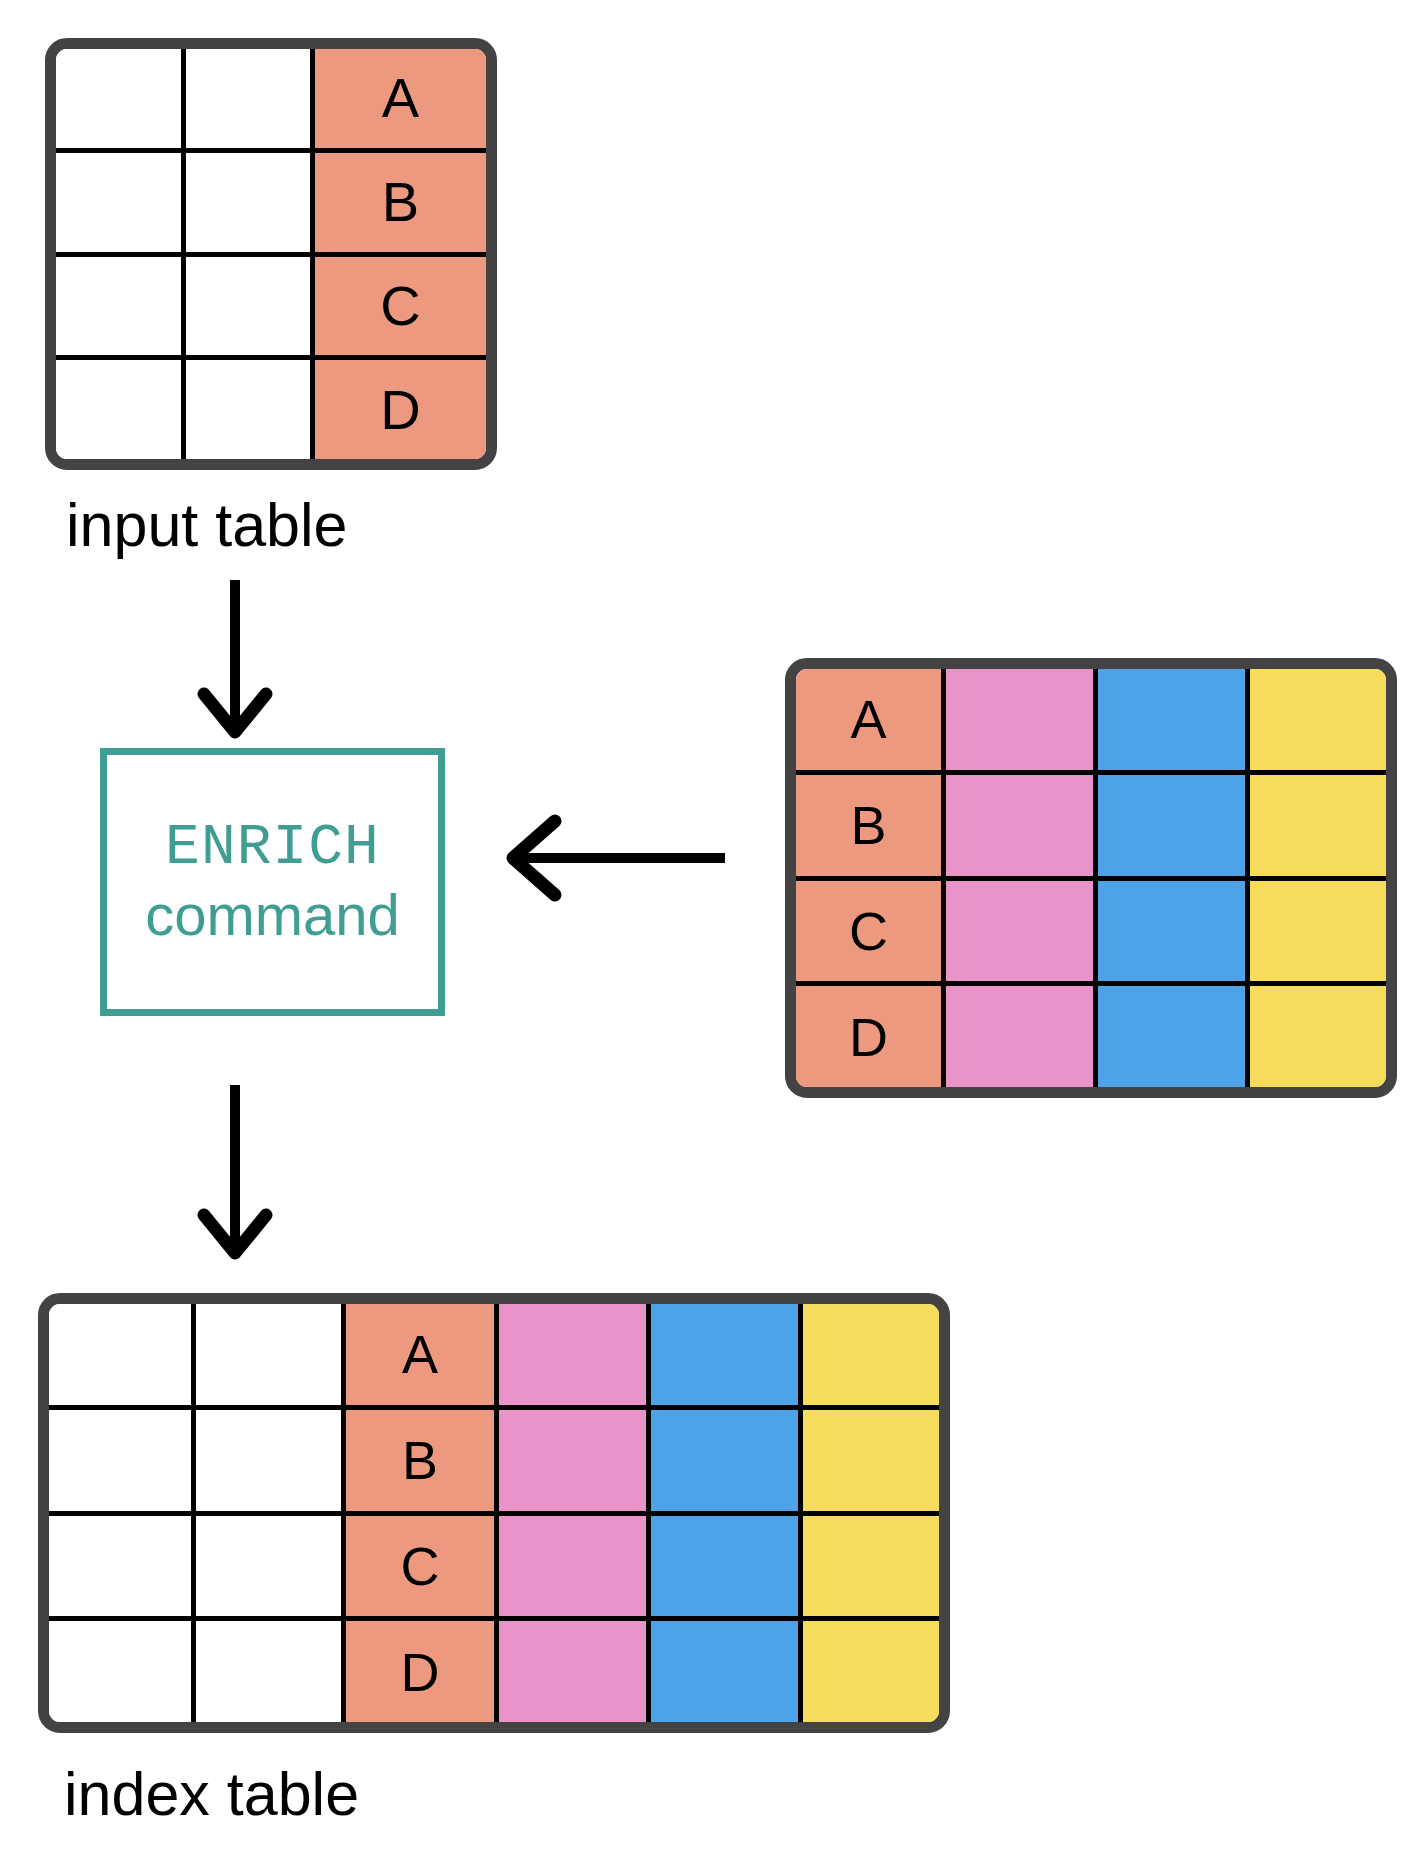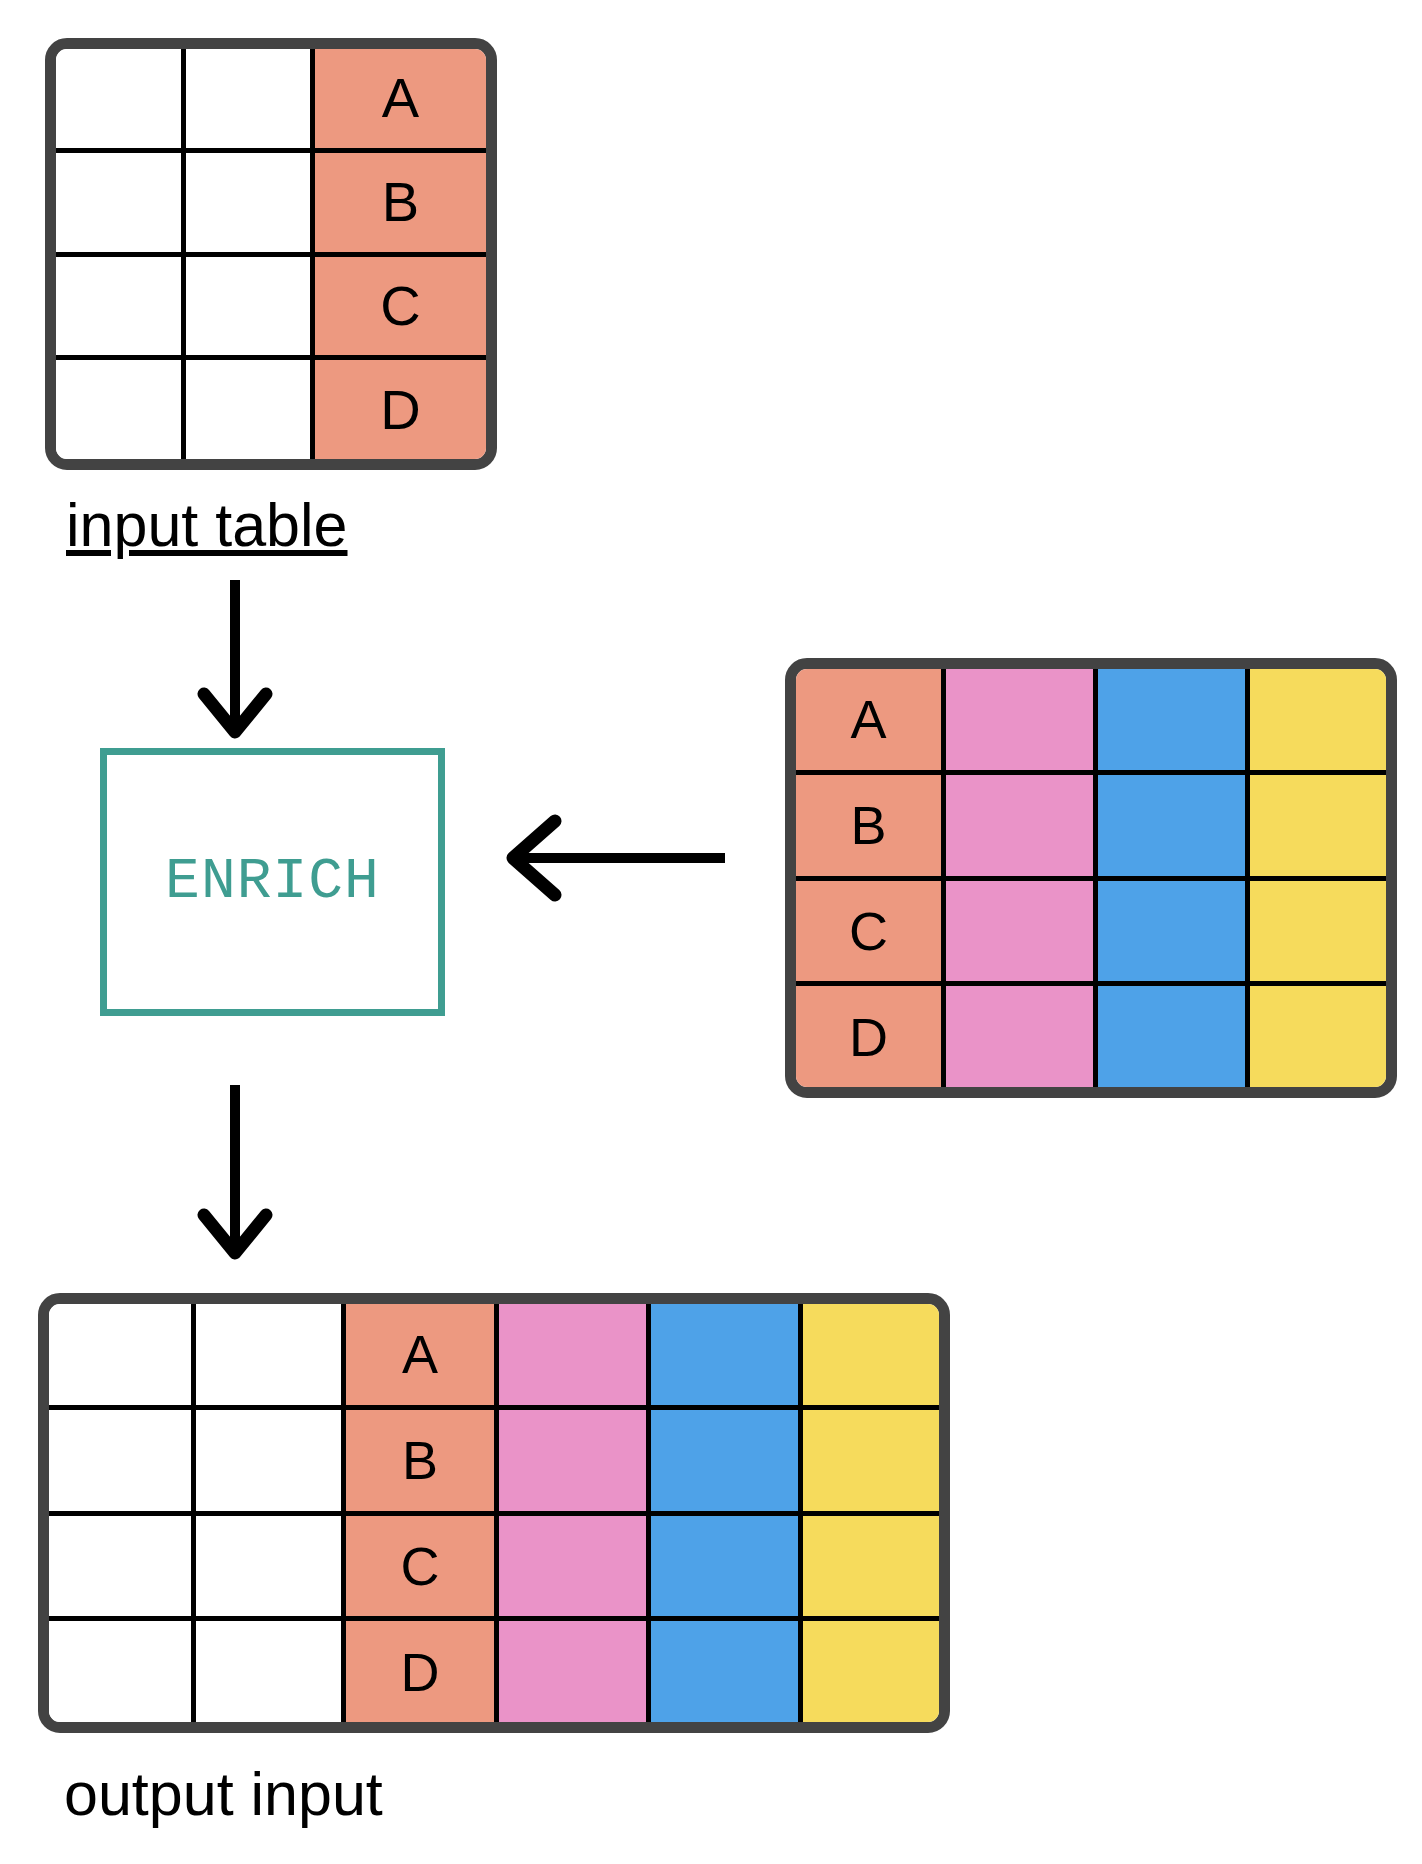--- a/index.html
+++ b/index.html
@@ -96,21 +96,21 @@
 
   
   .caption {
     position: absolute;
     font-family: "Liberation Sans", sans-serif;
     font-size: 61px;
     color: #000000;
     white-space: nowrap;
     line-height: 1;
   }
-  #caption-input  { left: 66px;  top: 495px; text-decoration: underline; }
+  #caption-input  { left: 66px;  top: 495px; }
   #caption-enrich { left: 808px; top: 1117px; }
   #caption-output { left: 64px;  top: 1764px; }
 
   
   #enrich-command-box {
     position: absolute;
     left: 100px; top: 748px;
     width: 345px; height: 268px;
     box-sizing: border-box;
     border: 7px solid #3f9d91;
@@ -173,20 +173,21 @@
 
   <div class="caption" id="caption-input">input table</div>
 
   <svg class="arrow-svg" id="arrow-input-to-command" viewBox="0 0 110 165">
     <line x1="55" y1="0" x2="55" y2="152" stroke="#000000" stroke-width="10"></line>
     <path d="M 24 114 L 55 152 L 86 114" fill="none" stroke="#000000" stroke-width="13" stroke-linecap="round" stroke-linejoin="round"></path>
   </svg>
 
   <div id="enrich-command-box">
     <div id="enrich-command-keyword">ENRICH</div>
+    <div id="enrich-command-word">command</div>
   </div>
 
   <svg class="arrow-svg" id="arrow-index-to-command" viewBox="0 0 230 110">
     <line x1="230" y1="53" x2="20" y2="53" stroke="#000000" stroke-width="10"></line>
     <path d="M 60 16 L 18 53 L 60 90" fill="none" stroke="#000000" stroke-width="13" stroke-linecap="round" stroke-linejoin="round"></path>
   </svg>
 
   <div class="tbl" id="enrich-index-table">
     <div class="tbl-row">
       <div class="cell col0 c-salmon">A</div>
@@ -248,15 +249,15 @@
     <div class="tbl-row">
       <div class="cell col0 c-white"></div>
       <div class="cell col1 c-white"></div>
       <div class="cell col2 c-salmon">D</div>
       <div class="cell col3 c-pink"></div>
       <div class="cell col4 c-blue"></div>
       <div class="cell col5 c-yellow"></div>
     </div>
   </div>
 
-  <div class="caption" id="caption-output">output input</div>
+  <div class="caption" id="caption-output">index table</div>
 
 </div>
 
 </body></html>

